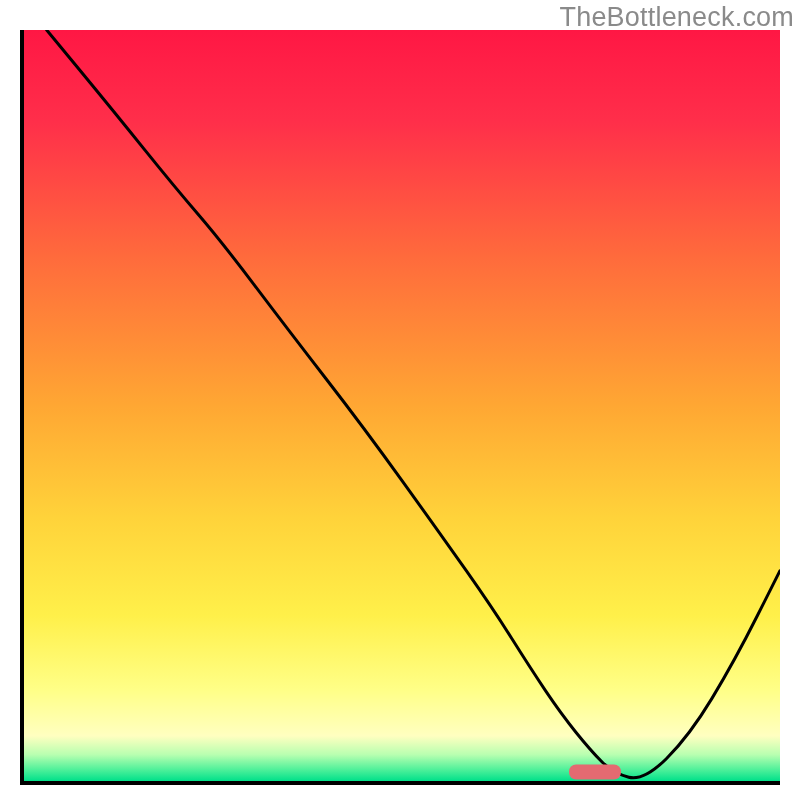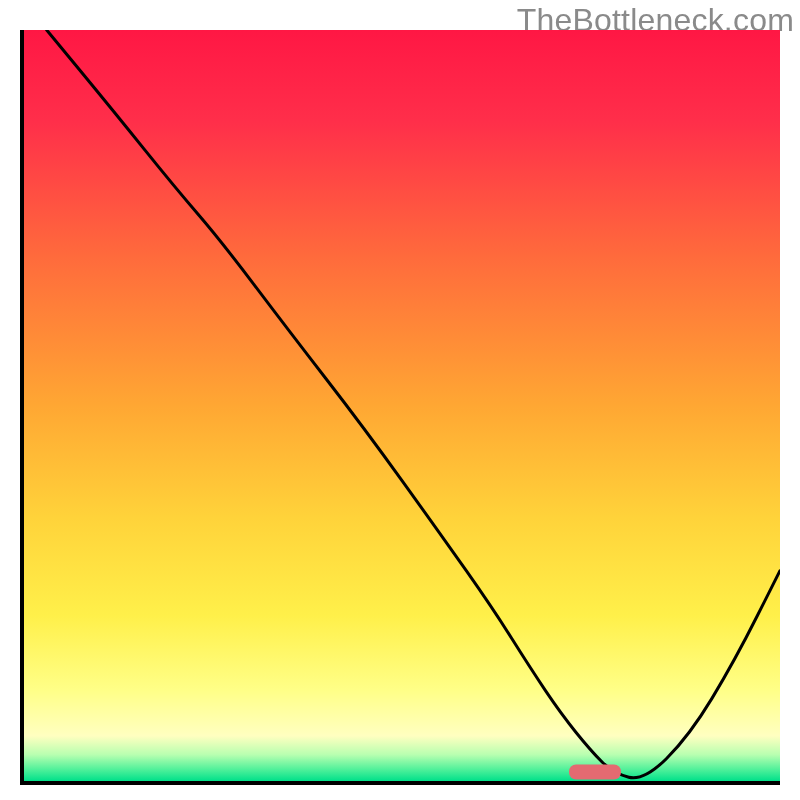--- a/index.html
+++ b/index.html
@@ -12,21 +12,21 @@
   }
   .frame {
     position: relative;
     width: 800px;
     height: 800px;
   }
   .watermark {
     position: absolute;
     top: 2px;
     right: 6px;
-    font-size: 32px;
+    font-size: 27px;
     font-weight: 400;
     color: #8a8a8a;
     letter-spacing: 0.2px;
   }
   .plot {
     position: absolute;
     left: 20px;
     top: 30px;
     width: 760px;
     height: 755px;

